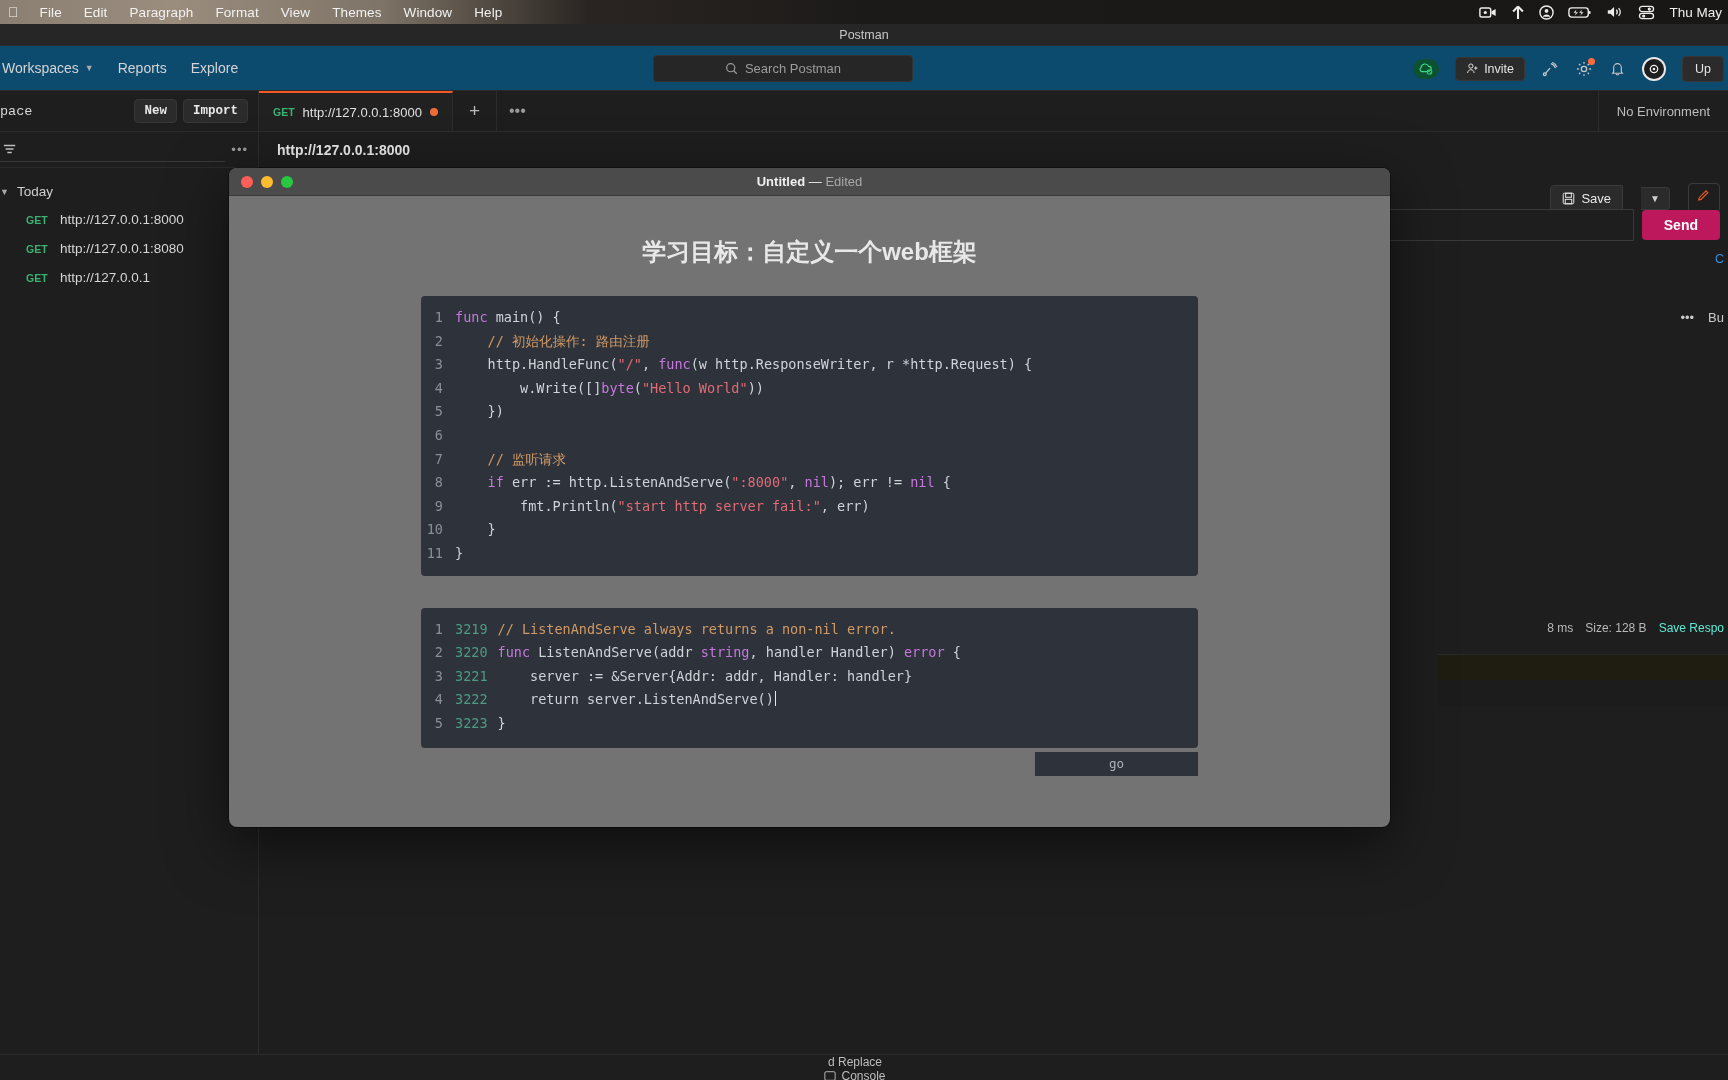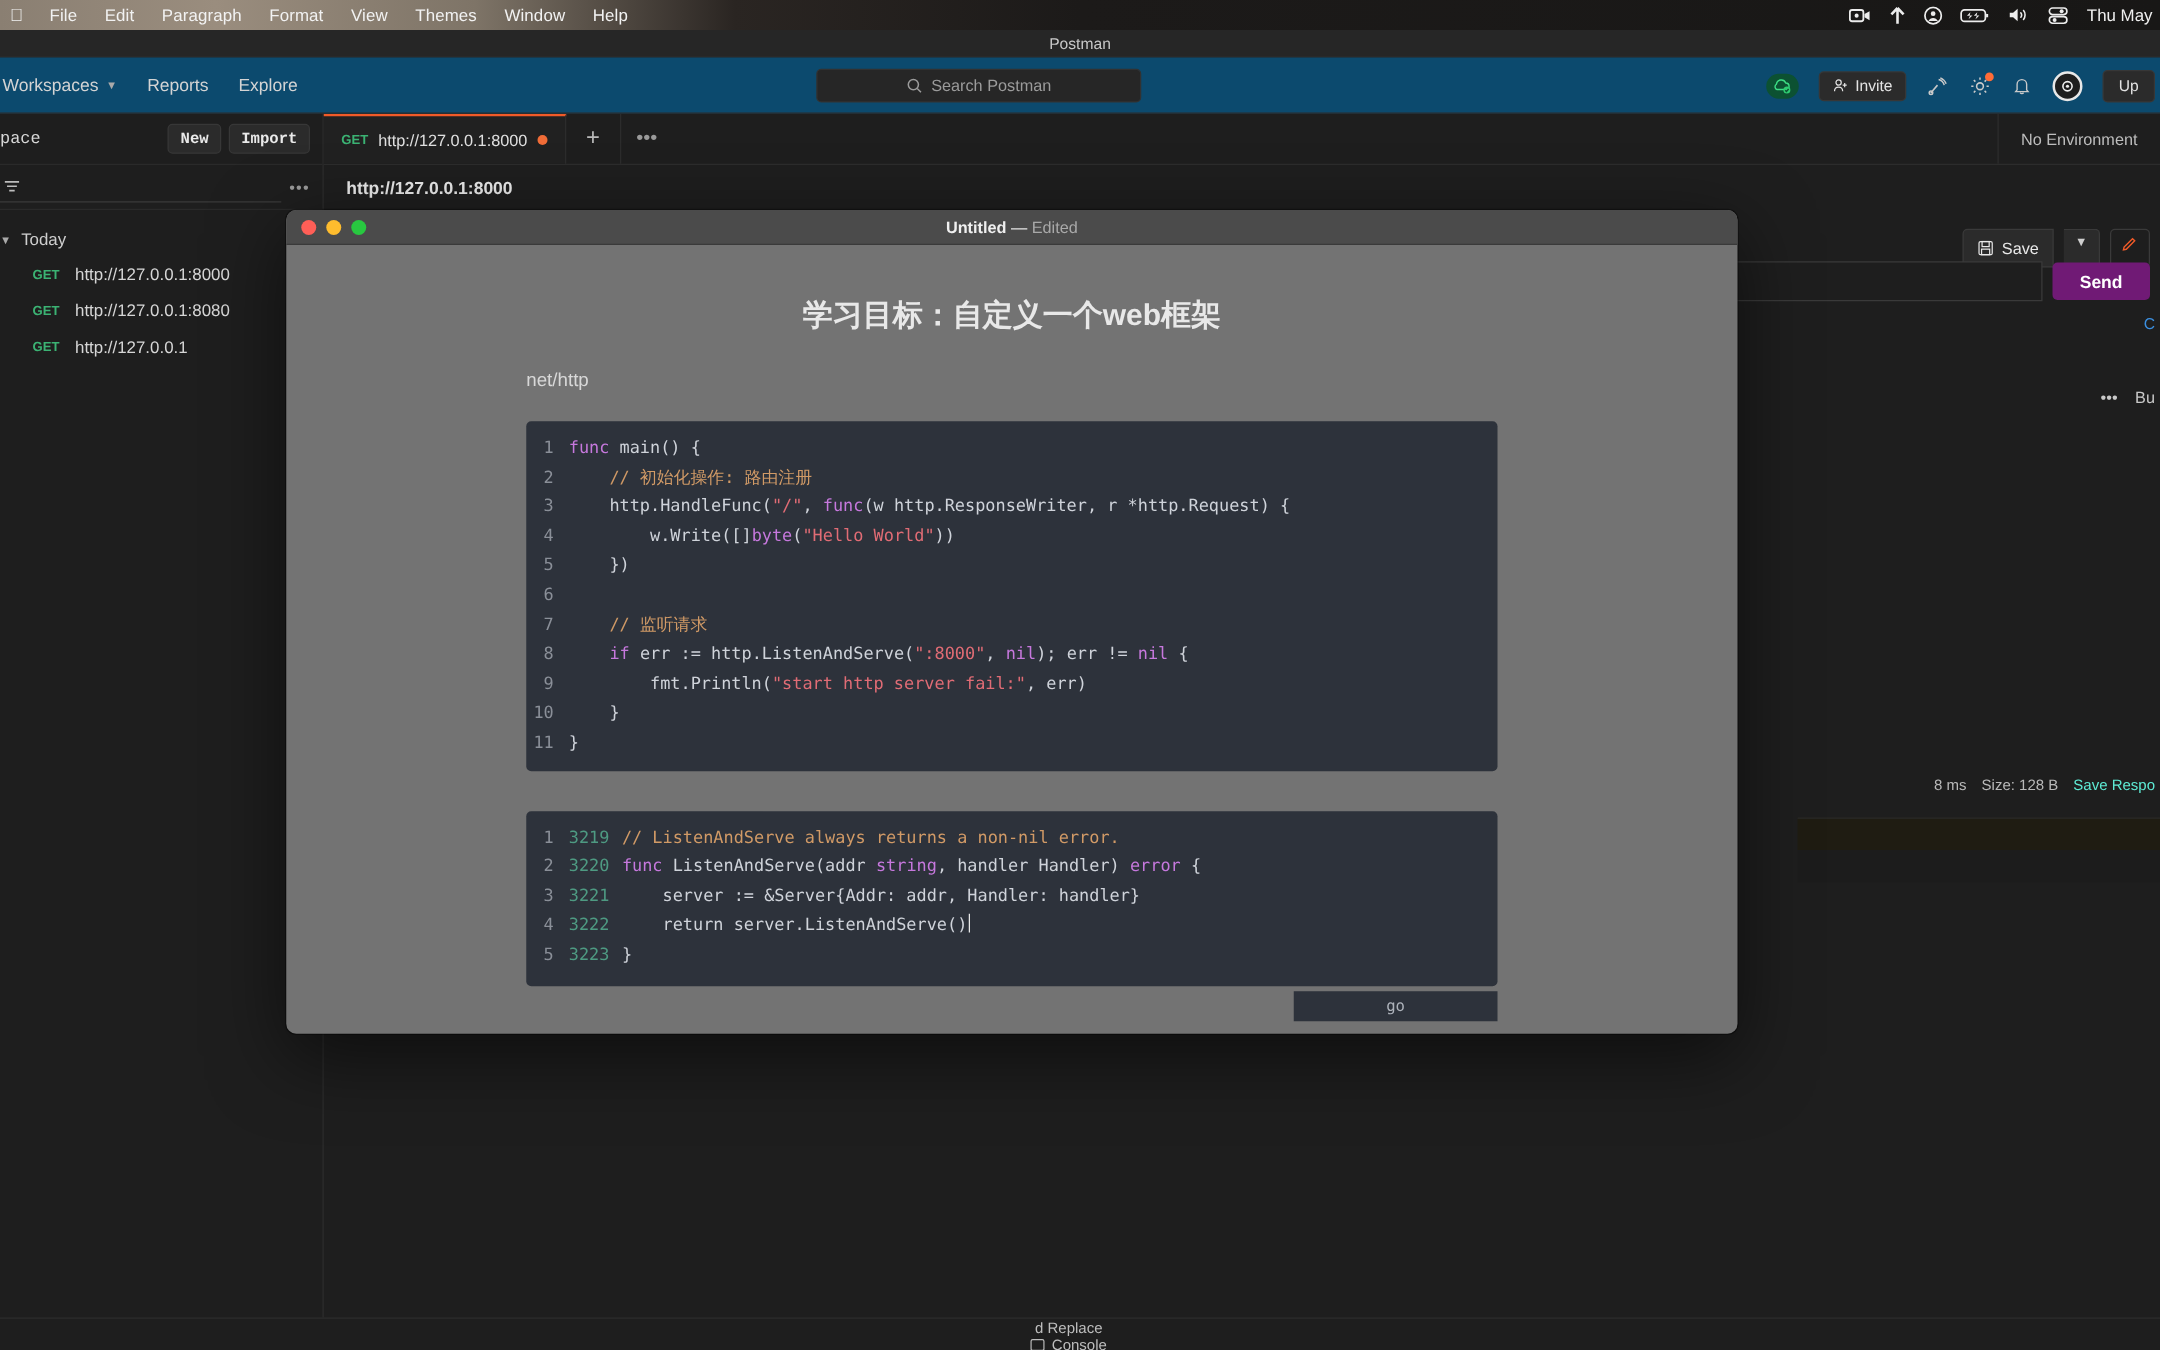--- a/index.html
+++ b/index.html
@@ -122,35 +122,35 @@
   .tab-dot { width: 8px; height: 8px; border-radius: 50%; background: #f06c37; }
   .tab-plus { display:flex; align-items:center; padding: 0 16px; color:#b9b9b9; font-size: 19px; border-right: 1px solid #2c2c2c;}
   .tab-more { display:flex; align-items:center; padding: 0 12px; color:#9a9a9a; }
   .pm-env {
     margin-left: auto; display: flex; align-items: center; padding: 0 18px;
     color: #bdbdbd; font-size: 13px; border-left: 1px solid #2c2c2c;
   }
 
   .pm-reqhead { height: 36px; display:flex; align-items:center; padding-left: 18px; }
   .req-title { color: #e8e8e8; font-size: 14px; font-weight: bold; }
-  .pm-reqactions { position: absolute; right: 8px; top: 159px; display: flex; gap: 8px; }
+  .pm-reqactions { position: absolute; right: 8px; top: 159px; display: flex; align-items: center; gap: 18px; }
   .save-btn {
     background: #2b2b2b; border: 1px solid #3a3a3a; border-radius: 4px 0 0 4px;
     color: #e9e9e9; font-size: 13px; padding: 5px 11px; display:flex; align-items:center; gap:6px;
   }
   .save-caret {
     background: #2b2b2b; border: 1px solid #3a3a3a; border-left: none; border-radius: 0 4px 4px 0;
     color: #cfcfcf; padding: 5px 9px; font-size: 10px;
   }
   .pencil-btn { border: 1px solid #3a3a3a; border-radius: 4px; padding: 5px 8px; color: #f05a28; }
 
   .pm-urlrow { position: absolute; right: 8px; top: 185px; display: flex; align-items: center; }
   .pm-urlfield { width: 300px; height: 32px; border: 1px solid #3a3a3a; border-radius: 4px 0 0 4px; background:#1e1e1e;}
   .send-btn {
-    background: #701a75; color: #fff; font-size: 14px; font-weight: bold;
+    background: #be185d; color: #fff; font-size: 14px; font-weight: bold;
     padding: 7px 22px; border-radius: 4px; margin-left: 8px;
   }
   .pm-cookies { position:absolute; right: 4px; top: 228px; color:#3b8fe0; font-size: 12.5px; }
   .pm-bodytabs { position:absolute; right: 4px; top: 286px; display:flex; align-items:center; gap:14px; }
   .pm-bodytab { color:#c9c9c9; font-size: 13px; }
   .pm-respmeta { position:absolute; right: 4px; top: 597px; display:flex; align-items:center; gap: 12px; font-size: 12px; }
   .meta-txt { color: #b9b9b9; }
   .meta-link { color: #5eead4; }
   .pm-respline { position:absolute; right:0; top: 630px; width: 290px; height: 26px; background:#1f1c12; border-top:1px solid #2a2a2a;}
   .pm-respline2 { position:absolute; right:0; top: 656px; width: 290px; height: 26px; background:#1c1c1c;}
@@ -421,21 +421,20 @@
       <div class="ed-title">
         <span class="name">Untitled</span>
         <span>—</span>
         <span class="edited">Edited</span>
       </div>
     </div>
 
     <div class="ed-content">
       <div class="ed-inner">
         <h1 class="doc-h1">学习目标：自定义一个web框架</h1>
-        <p class="doc-p">net/http</p>
 
         <div class="codeblock" id="cb1">
             <div class="cb-line"><span class="ln">1</span><span class="code"><span class="tok-kw">func </span><span class="tok-fn">main() {</span></span></div>
             <div class="cb-line"><span class="ln">2</span><span class="code"><span class="tok-com">    // 初始化操作: 路由注册</span></span></div>
             <div class="cb-line"><span class="ln">3</span><span class="code"><span class="tok-fn">    http.HandleFunc(</span><span class="tok-str">"/"</span><span class="tok-fn">, </span><span class="tok-kw">func</span><span class="tok-fn">(w http.ResponseWriter, r *http.Request) {</span></span></div>
             <div class="cb-line"><span class="ln">4</span><span class="code"><span class="tok-fn">        w.Write([]</span><span class="tok-kw">byte</span><span class="tok-fn">(</span><span class="tok-str">"Hello World"</span><span class="tok-fn">))</span></span></div>
             <div class="cb-line"><span class="ln">5</span><span class="code"><span class="tok-fn">    })</span></span></div>
             <div class="cb-line"><span class="ln">6</span><span class="code"><span class="tok-fn"></span></span></div>
             <div class="cb-line"><span class="ln">7</span><span class="code"><span class="tok-com">    // 监听请求</span></span></div>
             <div class="cb-line"><span class="ln">8</span><span class="code"><span class="tok-fn">    </span><span class="tok-kw">if</span><span class="tok-fn"> err := http.ListenAndServe(</span><span class="tok-str">":8000"</span><span class="tok-fn">, </span><span class="tok-kw">nil</span><span class="tok-fn">); err != </span><span class="tok-kw">nil</span><span class="tok-fn"> {</span></span></div>

